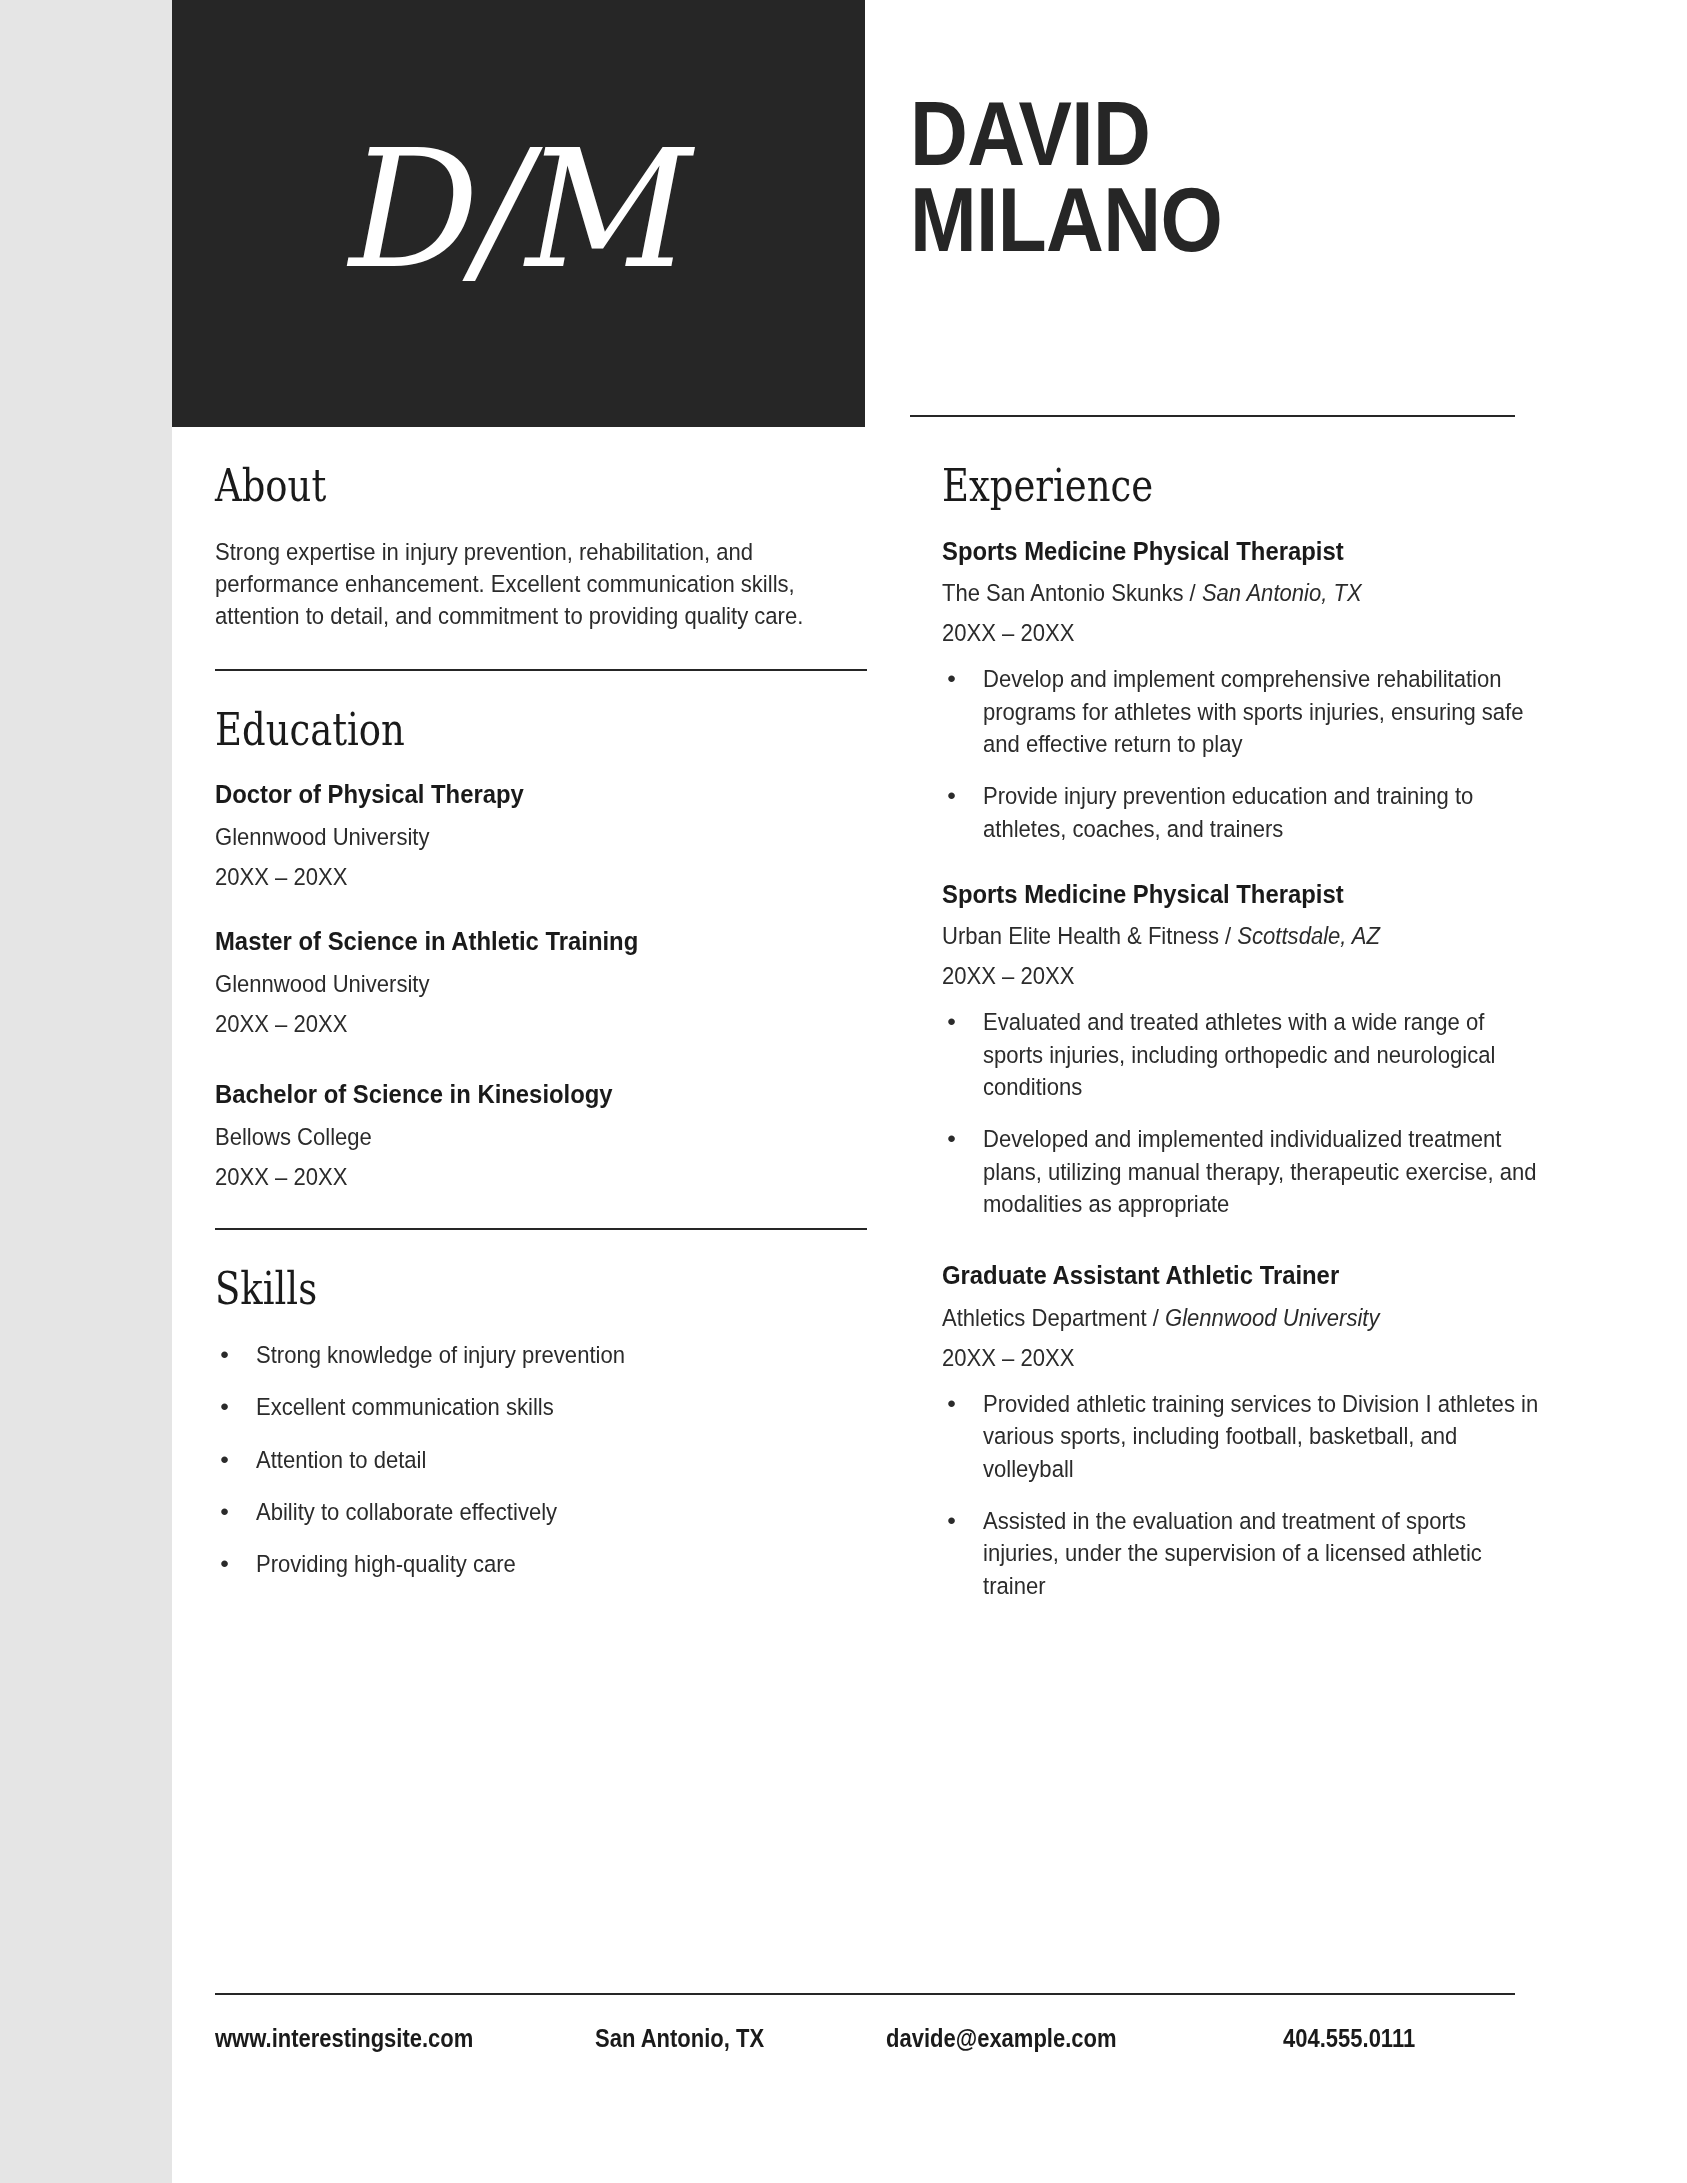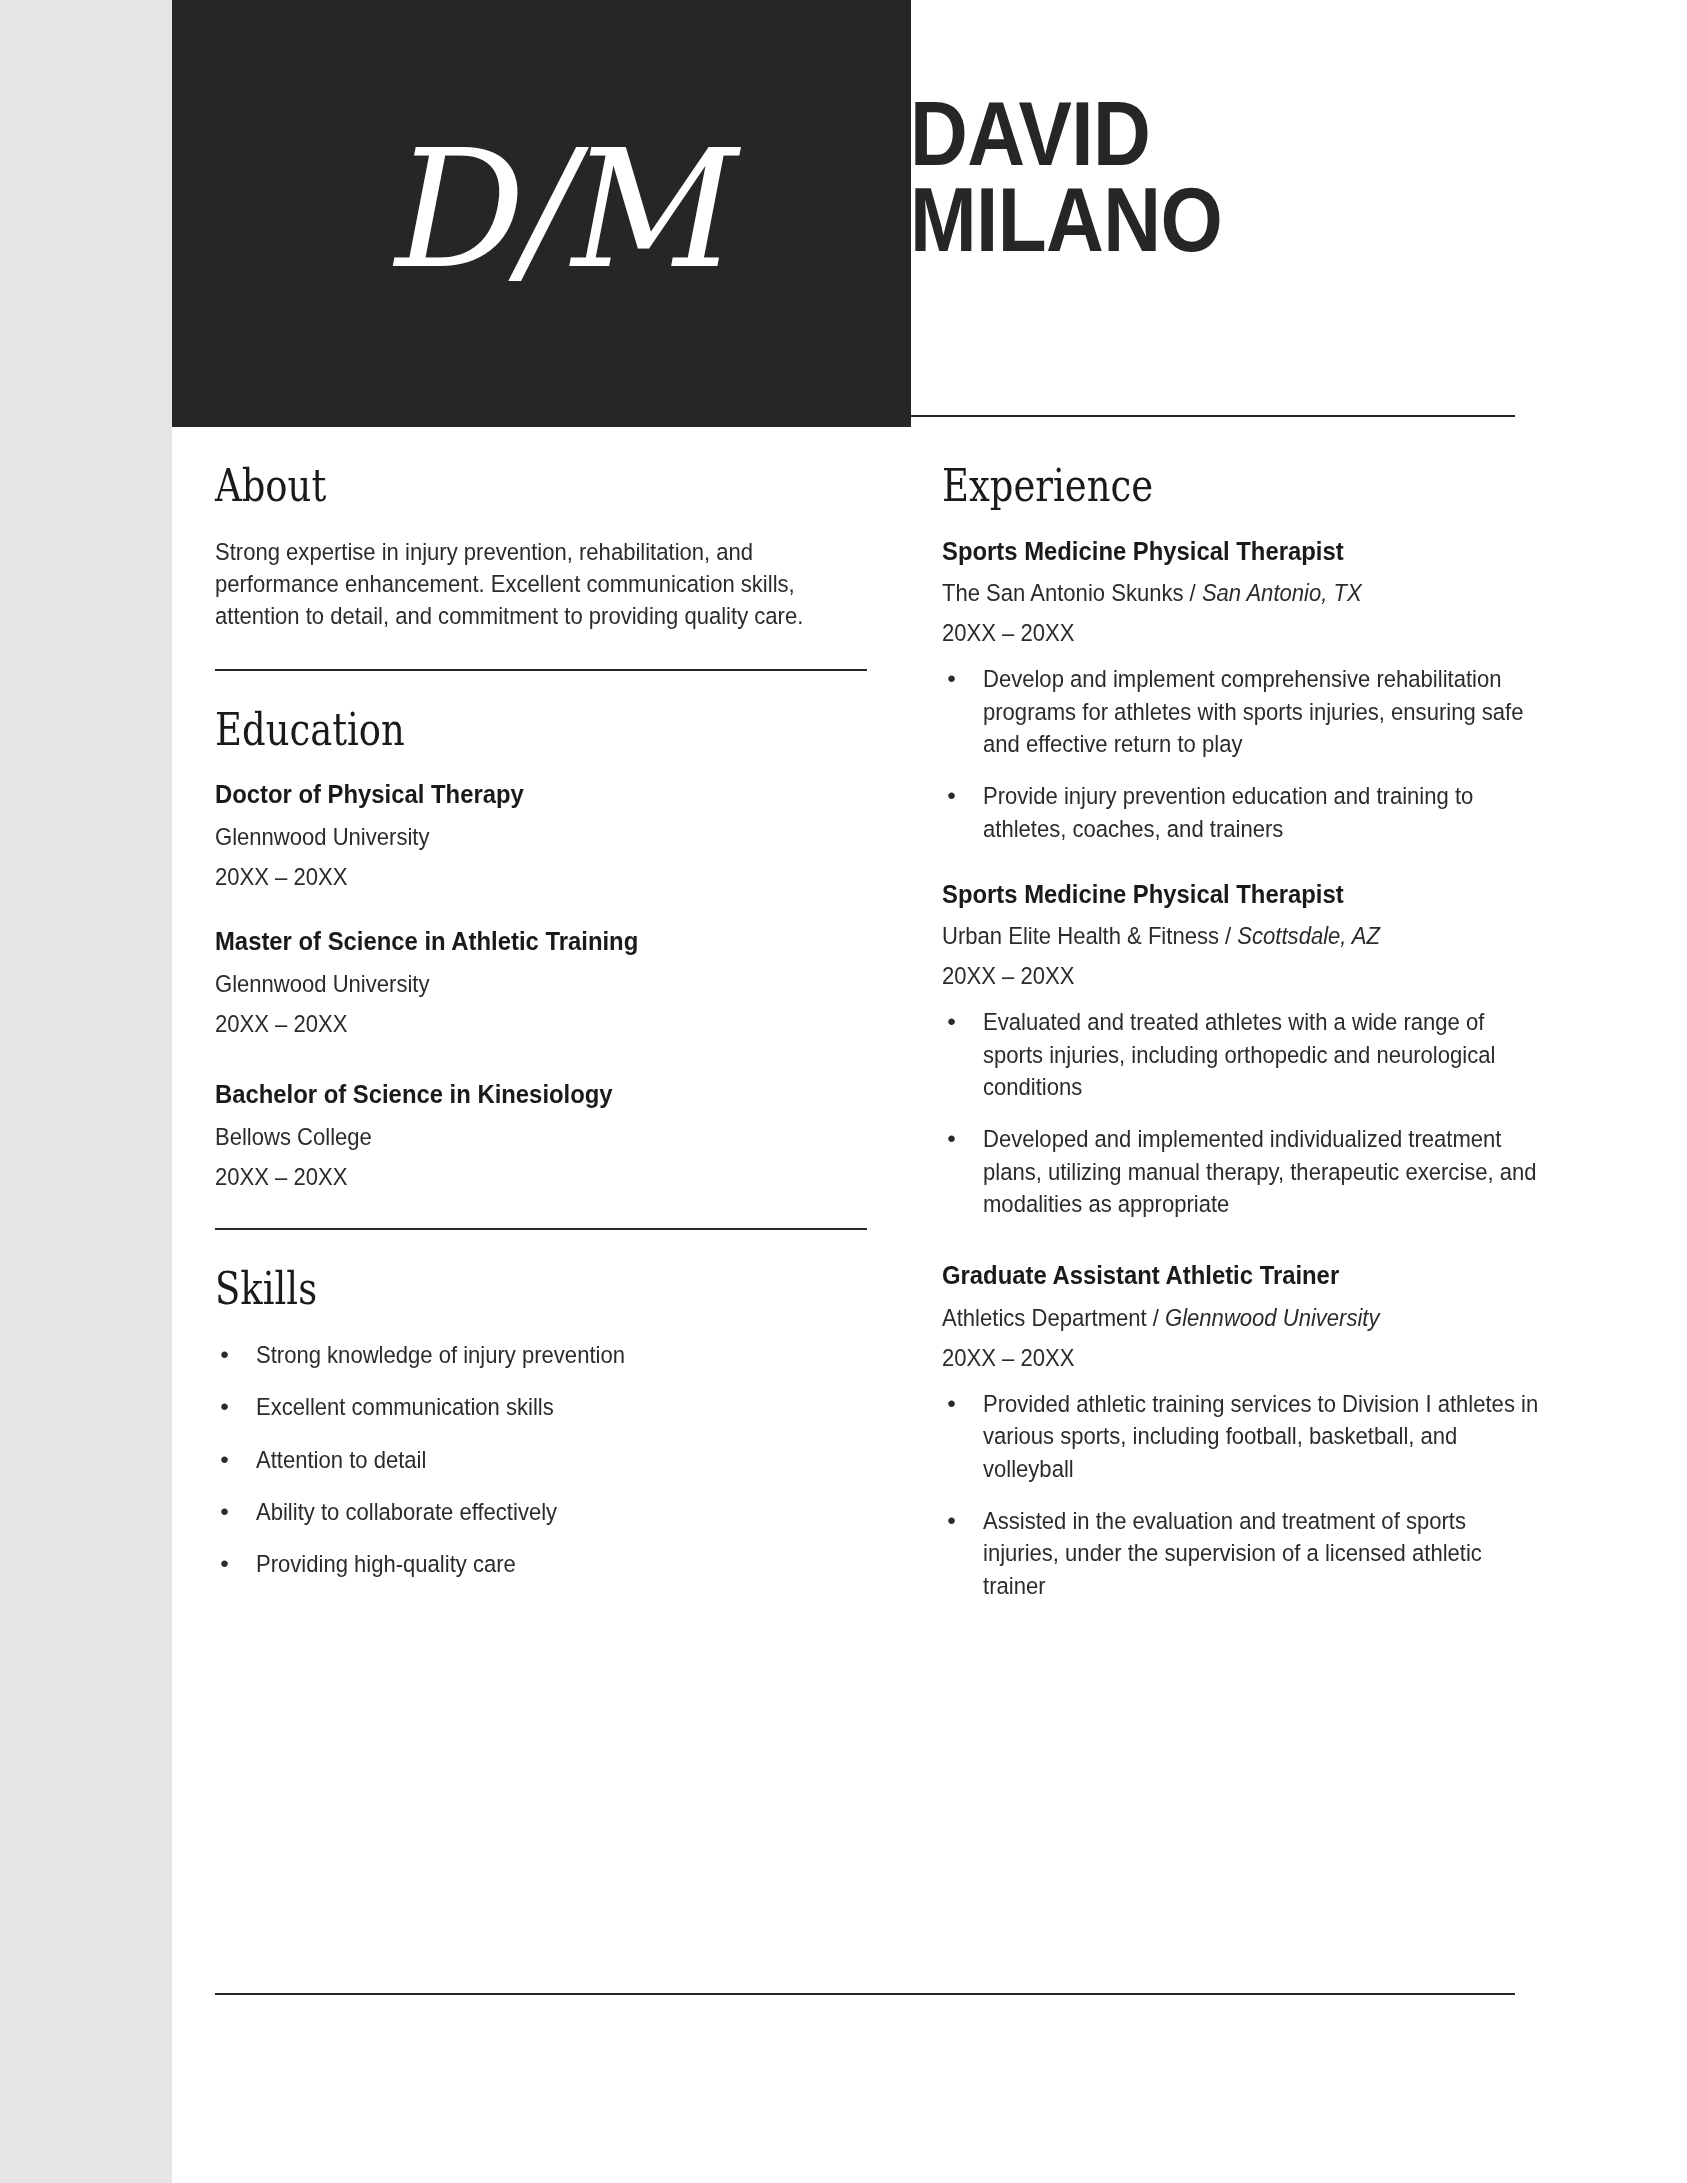--- a/index.html
+++ b/index.html
@@ -16,21 +16,21 @@
   
   .edge-strip{
     position:absolute;left:0;top:0;width:172px;height:2183px;
     background:#e5e5e5;
   }
 
   
   .monogram-block{
     position:absolute;left:172px;top:0;width:693px;height:427px;
     background:#262626;
-    display:flex;align-items:center;justify-content:center;padding-left:46px;
+    display:flex;align-items:center;justify-content:center;
   }
   .monogram{
     font-family:"DejaVu Serif", serif;
     font-style:italic;
     font-weight:400;
     font-size:162px;
     line-height:1;
     color:#ffffff;
     letter-spacing:-4px;
     transform:translateY(-4px);
@@ -302,15 +302,21 @@
               <span class="bul">•</span>
               <span class="txt">Assisted in the evaluation and treatment of sports injuries, under the supervision of a licensed athletic trainer</span>
             </li>
         </ul>
       </div>
 
     </section>
   </div>
 
   <div class="footer-rule"></div>
+  <div class="footer">
+    <div class="footer-item f0">www.interestingsite.com</div>
+    <div class="footer-item f1">San Antonio, TX</div>
+    <div class="footer-item f2">davide@example.com</div>
+    <div class="footer-item f3">404.555.0111</div>
+  </div>
 
 </div>
 
 
 </body></html>

